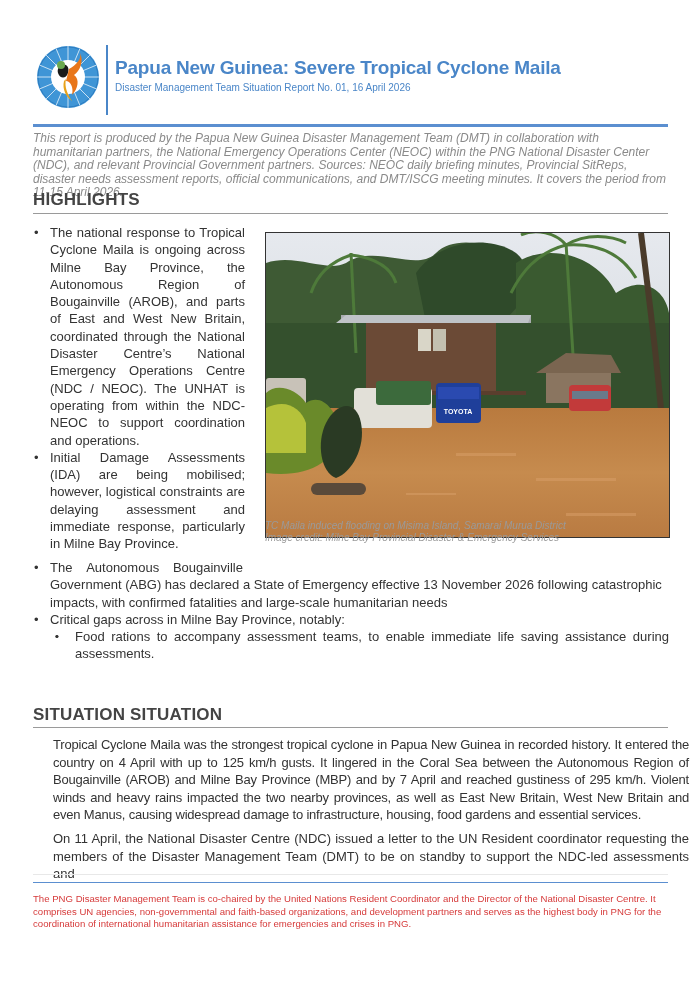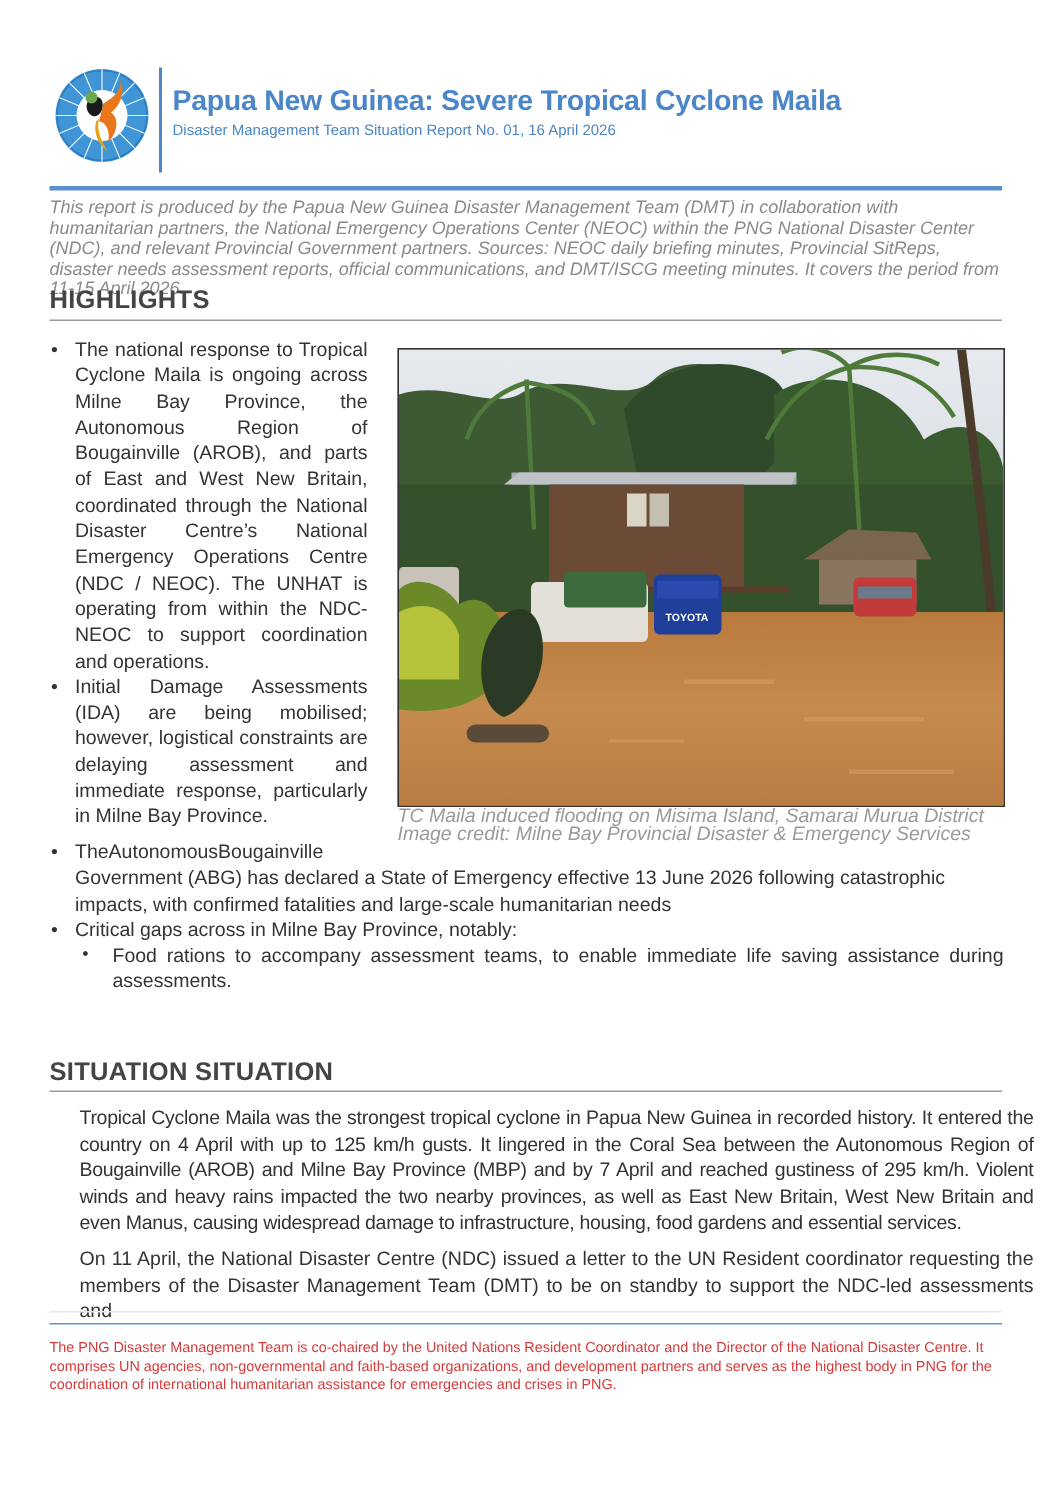--- a/index.html
+++ b/index.html
@@ -21,28 +21,28 @@
   .h2 { position: absolute; left: 33px; font-size: 17px; font-weight: bold; color: #444; letter-spacing: 0.2px; text-align: center; }
   .h2-rule { position: absolute; left: 33px; width: 635px; height: 1px; background: #9a9a9a; }
 
   .hl-col { position: absolute; left: 33px; top: 224px; width: 212px; font-size: 13px; line-height: 17.3px; color: #333; }
   .hl-col ul { margin: 0; padding: 0; list-style: none; }
   .hl-col li { position: relative; padding-left: 17px; text-align: justify; }
   .bullet { position: absolute; left: 1px; top: 0; font-size: 13px; }
 
   .photo { position: absolute; left: 265px; top: 232px; width: 403px; height: 304px; border: 1px solid #333; overflow: hidden;
            background: #c8905a; }
-  .caption { position: absolute; left: 265px; top: 538px; font-size: 13px; line-height: 12.4px; font-style: italic; color: #9a9a9a; }
+  .caption { position: absolute; left: 265px; top: 520px; font-size: 10px; line-height: 12.4px; font-style: italic; color: #9a9a9a; }
 
   .hl-full { position: absolute; left: 33px; top: 559px; width: 636px; font-size: 13px; line-height: 17.3px; color: #333; }
   .hl-full ul { margin: 0; padding: 0; list-style: none; }
   .hl-full li { position: relative; padding-left: 17px; }
   .hl-full li.sub { padding-left: 42px; text-align: justify; }
   .hl-full li.sub .bullet { left: 22px; font-size: 11px; }
-  .first-line { display: flex; width: 193px; }
+  .first-line { display: flex; justify-content: space-between; width: 193px; }
 
   .para { position: absolute; left: 33px; width: 636px; font-size: 13px; line-height: 17.6px; color: #333; text-align: justify; margin-left: 20px; }
 
   .fade-rule { position: absolute; left: 33px; top: 874px; width: 635px; height: 1px; background: #e8e8e8; }
   .footer-rule { position: absolute; left: 33px; top: 882px; width: 635px; height: 1px; background: #5b8fd0; }
   .footer { position: absolute; left: 33px; top: 893px; width: 636px; font-size: 9.6px; line-height: 12.6px; color: #d63a3a; text-align: left; }
 </style>
 </head>
 <body>
 
@@ -166,21 +166,21 @@
 
   <div class="hl-full">
     <ul>
       <li>
         <span class="bullet">•</span>
         <div class="first-line">
           <span>The</span>
           <span>Autonomous</span>
           <span>Bougainville</span>
         </div>
-        <span>Government (ABG) has declared a State of Emergency effective 13 June 2026 following catastrophic impacts, with confirmed fatalities and large-scale humanitarian needs</span>
+        <span>Government (ABG) has declared a State of Emergency effective 13 November 2026 following catastrophic impacts, with confirmed fatalities and large-scale humanitarian needs</span>
       </li>
       <li>
         <span class="bullet">•</span>
         <span>Critical gaps across in Milne Bay Province, notably:</span>
       </li>
       <li class="sub">
         <span class="bullet">•</span>
       </li>
       <li class="sub">
         <span class="bullet">•</span>

